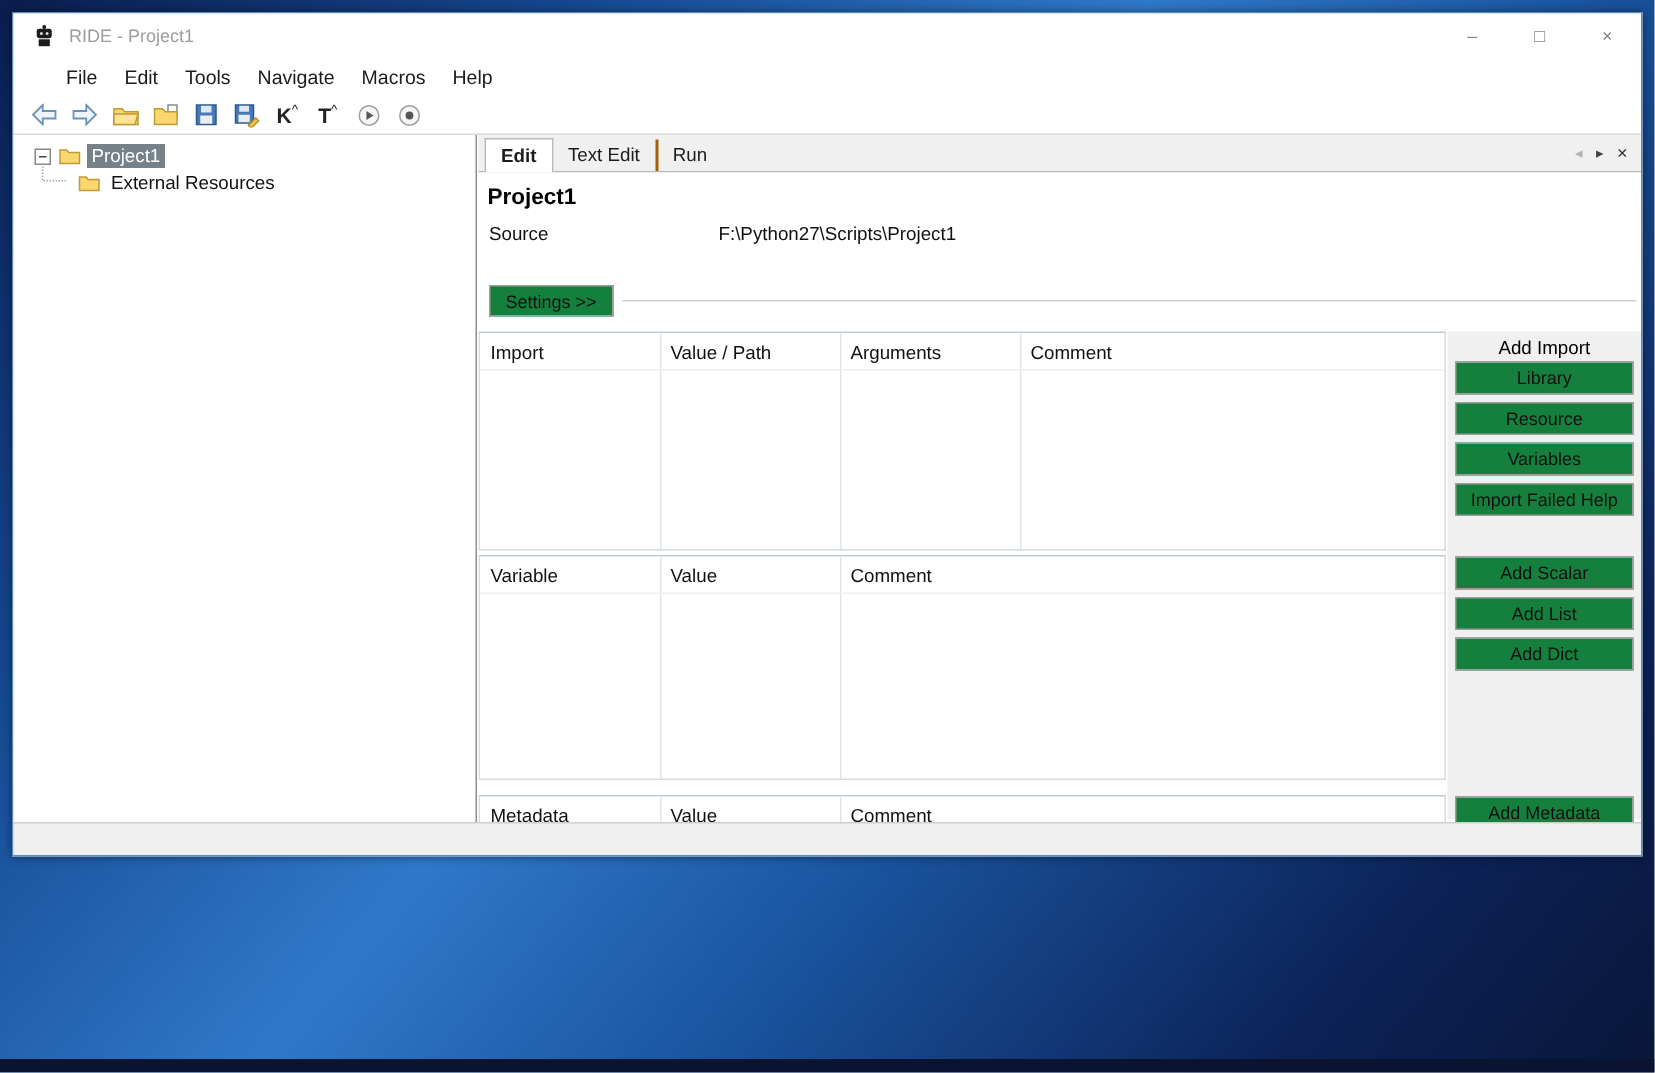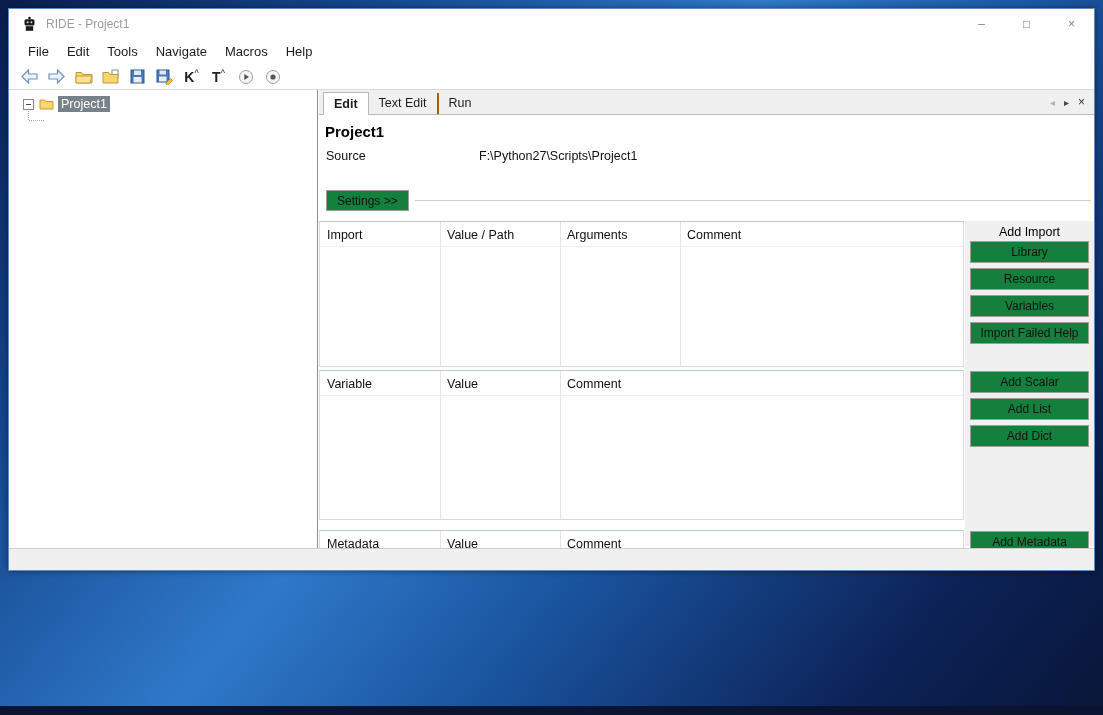--- a/index.html
+++ b/index.html
@@ -14,21 +14,21 @@
     background:#ffffff; border:1px solid #5f8cbe; display:flex; flex-direction:column;
     box-shadow:0 0 6px rgba(0,0,0,.45);
   }
   
   .titlebar { height:30px; display:flex; align-items:center; padding-left:13px; background:#ffffff; flex:0 0 auto; }
   .app-icon { width:15px; height:16px; display:inline-flex; }
   .title-text { margin-left:9px; font-size:12px; color:#9c9c9c; }
   .win-controls { margin-left:auto; display:flex; height:30px; }
   .win-btn { width:45px; height:30px; line-height:30px; text-align:center; font-size:12px; color:#838383; cursor:default; }
   
-  .menubar { height:25px; display:flex; align-items:center; padding-left:10px; background:#fff; flex:0 0 auto; }
+  .menubar { height:25px; display:flex; align-items:center; padding-left:26px; background:#fff; flex:0 0 auto; }
   .menu-item { padding:0 9px; font-size:13px; color:#1b1b1b; }
   
   .toolbar { height:26px; display:flex; align-items:center; padding-left:8px; gap:2px; background:#fff; border-bottom:1px solid #dadada; flex:0 0 auto; }
   .tbtn { width:25px; height:22px; display:flex; align-items:center; justify-content:center; }
   .tool-letter { font-size:14px; font-weight:bold; color:#222; line-height:1; }
   .tool-sup { font-size:9px; color:#222; vertical-align:top; margin-top:-8px; display:inline-block; }
   
   .main { position:relative; flex:1 1 auto;padding-left:12px; }
   .tree-panel { position:absolute; left:0; top:0; bottom:0; width:309px; background:#fff; border-right:1px solid #8e8e8e; padding-top:5px; }
   .tree-row { position:relative; height:18px; display:flex; align-items:center; font-size:12.5px; color:#111; }
@@ -175,20 +175,28 @@
           <span class="expander">
               <span class="minus"></span>
             </span>
           <span class="tree-folder">
             <svg width="15" height="12" viewBox="0 0 15 12">
               <path d="M1 2 h4.5 l1.2 1.6 h7.3 V11 H1 Z" fill="#fbd56e" stroke="#bf9b37"></path>
             </svg>
           </span>
           <span class="tree-label selected">Project1</span>
         </div>
+        <div class="tree-row child">
+          <span class="tree-folder">
+            <svg width="15" height="12" viewBox="0 0 15 12">
+              <path d="M1 2 h4.5 l1.2 1.6 h7.3 V11 H1 Z" fill="#fbd56e" stroke="#bf9b37"></path>
+            </svg>
+          </span>
+          <span class="tree-label">External Resources</span>
+        </div>
       </div>
 
       <div class="editor-panel">
 
         <div class="tabbar">
           <div class="tab active">Edit</div>
           <div class="tab inactive">Text Edit</div>
           <div class="tab inactive">Run</div>
           <div class="tab-controls">
             <span class="tab-arrow dim">◂</span>

